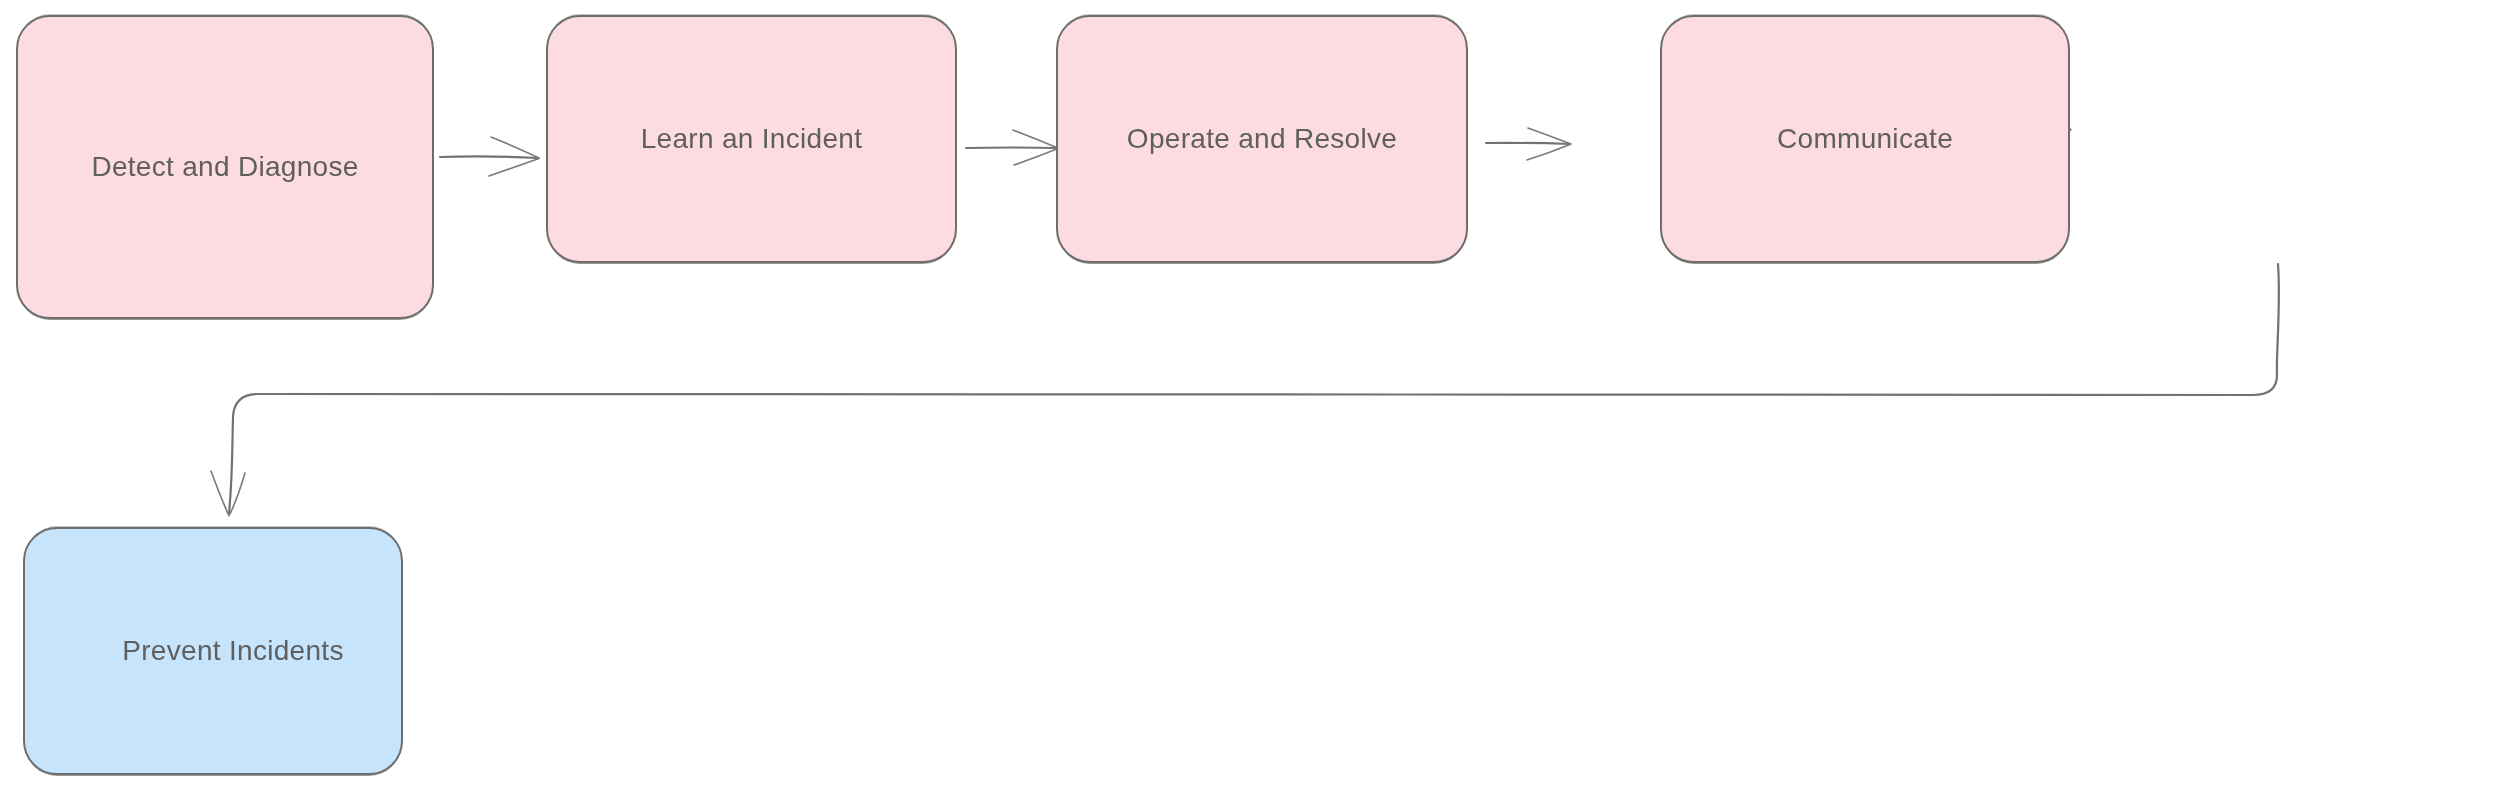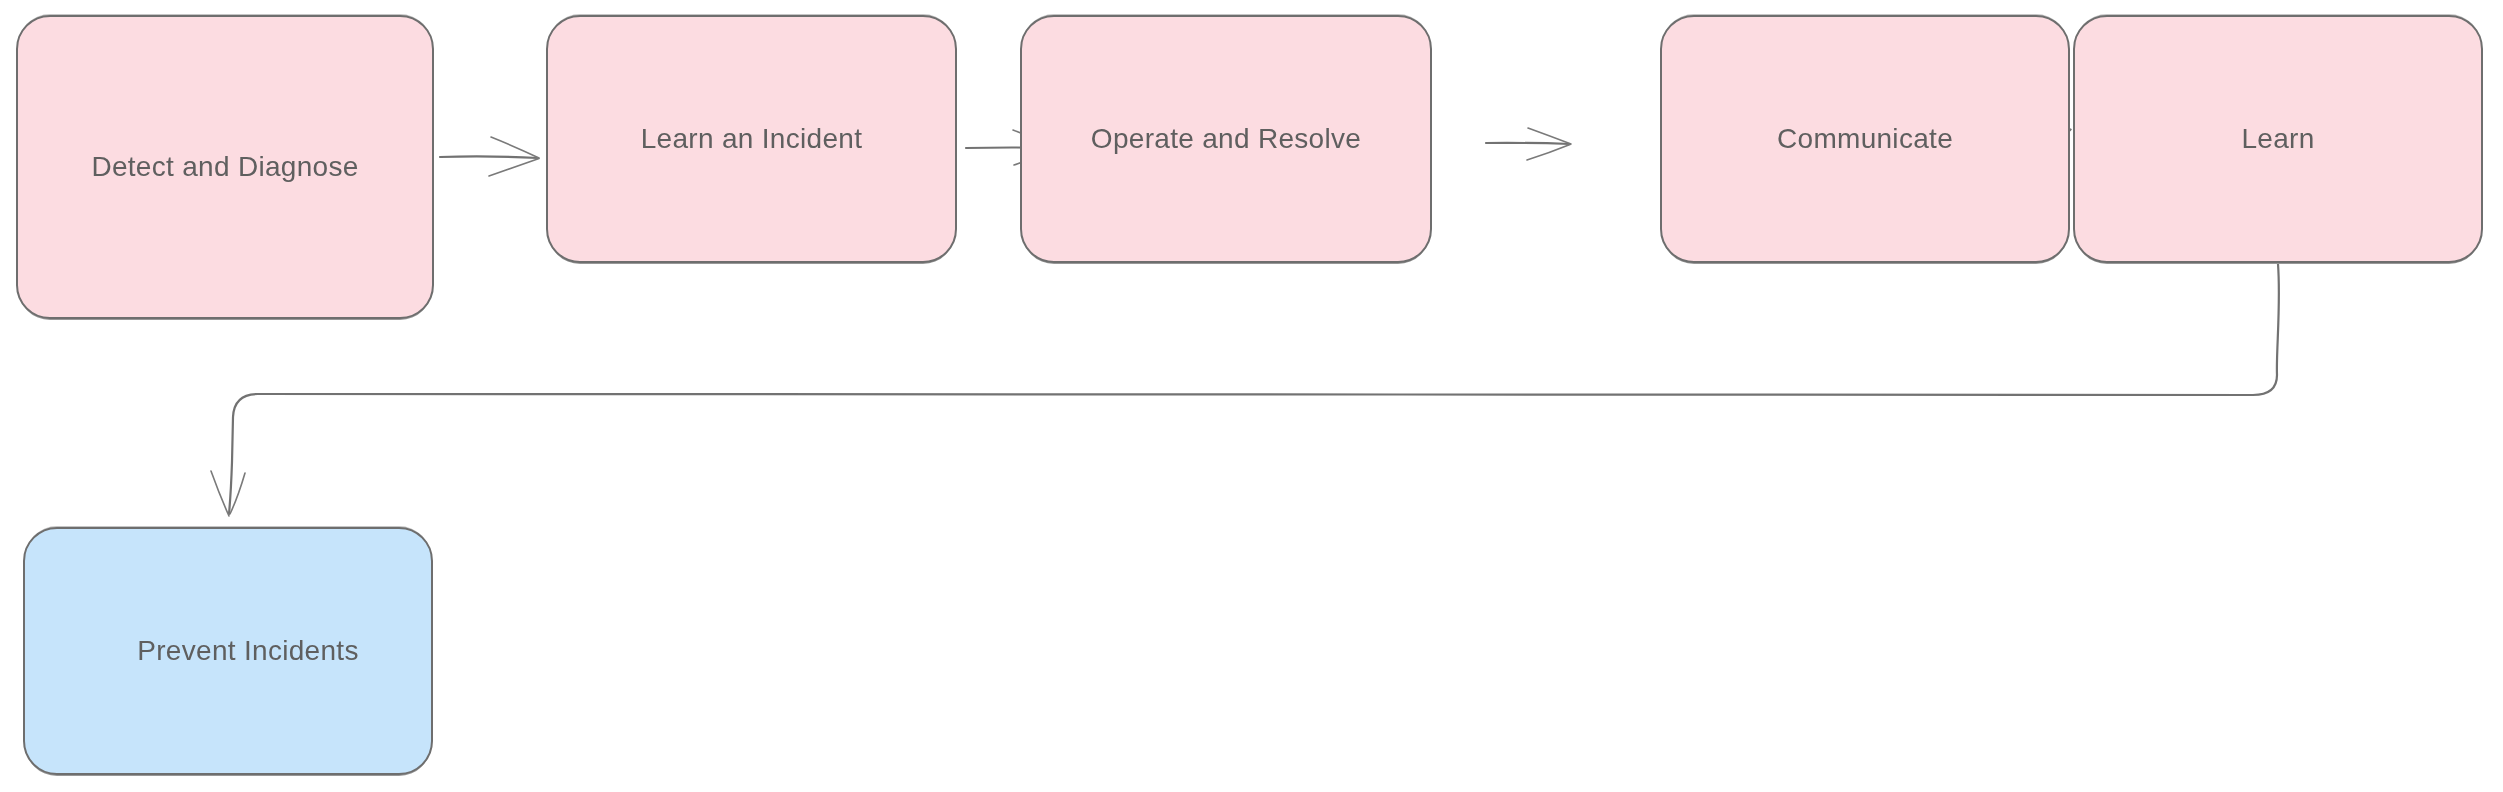--- a/index.html
+++ b/index.html
@@ -105,29 +105,26 @@
   </svg>
 
   <div class="node node-pink" style="left:16px; top:15px; width:418px; height:304px;">
     <span class="node-label">Detect and Diagnose</span>
   </div>
 
   <div class="node node-pink" style="left:546px; top:15px; width:411px; height:248px;">
     <span class="node-label">Learn an Incident</span>
   </div>
 
-  <div class="node node-pink" style="left:1020px; top:15px; width:412px; height:248px;">
+  <div class="node node-pink" style="left:1056px; top:15px; width:412px; height:248px;">
     <span class="node-label">Operate and Resolve</span>
   </div>
 
   <div class="node node-pink" style="left:1660px; top:15px; width:410px; height:248px;">
     <span class="node-label">Communicate</span>
   </div>
 
-  <div class="node node-pink" style="left:2073px; top:15px; width:410px; height:248px;">
-    <span class="node-label">Learn</span>
-  </div>
 
-  <div class="node node-blue" style="left:23px; top:527px; width:410px; height:248px;padding-left:40px;">
+  <div class="node node-blue" style="left:23px; top:527px; width:380px; height:248px;padding-left:40px;">
     <span class="node-label">Prevent Incidents</span>
   </div>
 
 </div>
 
 </body></html>

